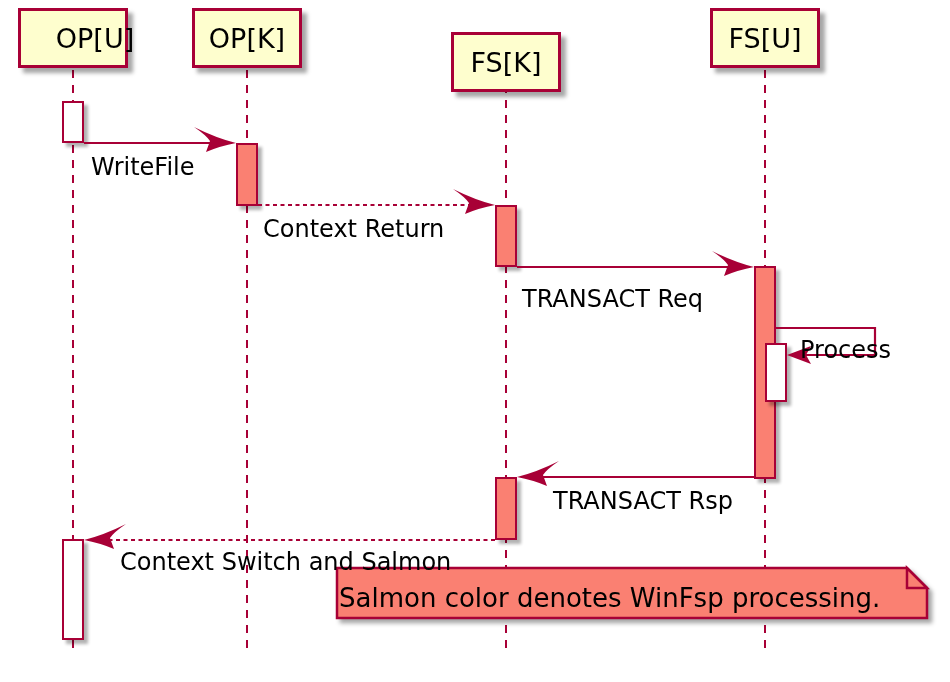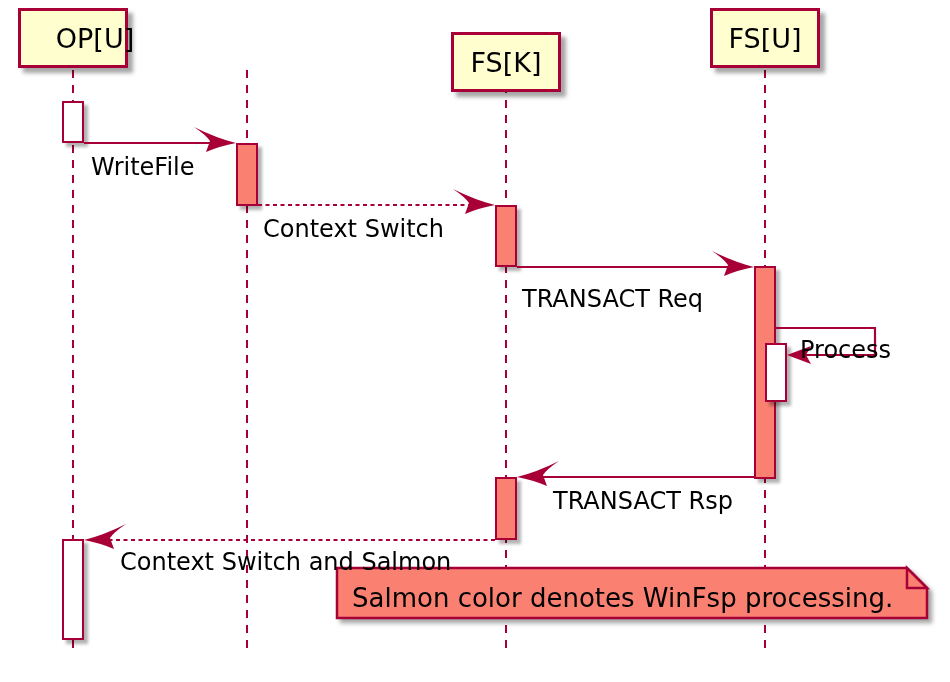--- a/index.html
+++ b/index.html
@@ -19,21 +19,21 @@
     position:absolute;width:22px;box-sizing:border-box;
     background:#FFFFFF;border:2.5px solid #A80036;
     box-shadow:4px 4px 3px rgba(0,0,0,0.30);
   }
   .bar.salmon{background:#FA8072;}
   .msg-label{
     position:absolute;font-size:24px;line-height:1.15;white-space:nowrap;margin-top:42px;
   }
   .note-text{
     position:absolute;left:337px;top:568px;width:590px;height:60px;
-    box-sizing:border-box;display:flex;align-items:center;padding-left:15px;
+    box-sizing:border-box;display:flex;align-items:center;padding-left:2px;
     font-size:26px;white-space:nowrap;
   }
   .lifeline{stroke:#A80036;stroke-width:2;stroke-dasharray:8 7;}
   .msg-line{stroke:#A80036;stroke-width:2.2;fill:none;}
   .msg-line.dashed{stroke-dasharray:4 3.5;}
   .arrow-head{fill:#A80036;stroke:none;}
   .note-shape{fill:#FA8072;stroke:#A80036;stroke-width:2.5;stroke-linejoin:miter;}
   .shadowed{filter:drop-shadow(4px 4px 2px rgba(0,0,0,0.35));}
 </style>
 </head>
@@ -56,20 +56,23 @@
   <div class="bar salmon" style="left:236px; top:143px; height:63px;"></div>
   <div class="bar salmon" style="left:495px; top:205px; height:62px;"></div>
   <div class="bar salmon" style="left:754px; top:266px; height:213px;"></div>
   <div class="bar" style="left:765px; top:343px; height:59px;"></div>
   <div class="bar salmon" style="left:495px; top:477px; height:63px;"></div>
   <div class="bar" style="left:62px;  top:539px; height:101px;"></div>
 
   <div class="participant" style="left:18px;  width:110px;padding-left:44px;">
     <span>OP[U]</span>
   </div>
+  <div class="participant" style="left:192px; width:110px;">
+    <span>OP[K]</span>
+  </div>
   <div class="participant" style="left:451px; width:110px;margin-top:24px;">
     <span>FS[K]</span>
   </div>
   <div class="participant" style="left:710px; width:110px;align-items:center;">
     <span>FS[U]</span>
   </div>
 
   <svg class="layer">
     <g>
       <line class="msg-line" x1="84" y1="143" x2="232" y2="143"></line>
@@ -91,21 +94,21 @@
       <line class="msg-line" x1="754" y1="477" x2="521" y2="477"></line>
       <path class="arrow-head" transform="translate(517,477)" d="M0,0 Q20,-5 42,-16 Q30,-8 26,-2 L30,9 Q16,3 0,0 Z"></path>
     </g>
     <g>
       <line class="msg-line dashed" x1="495" y1="540" x2="88" y2="540"></line>
       <path class="arrow-head" transform="translate(84,540)" d="M0,0 Q20,-5 42,-16 Q30,-8 26,-2 L30,9 Q16,3 0,0 Z"></path>
     </g>
   </svg>
 
   <div class="msg-label" style="left:91px;  top:112px;">WriteFile</div>
-  <div class="msg-label" style="left:263px; top:174px;">Context Switch</div>
+  <div class="msg-label" style="left:263px; top:174px;">Context Return</div>
   <div class="msg-label" style="left:522px; top:244px;">TRANSACT Req</div>
   <div class="msg-label" style="left:800px; top:295px;">Process</div>
   <div class="msg-label" style="left:553px; top:446px;">TRANSACT Rsp</div>
   <div class="msg-label" style="left:120px; top:507px;">Context Switch and Salmon</div>
 
   <div class="note-text">Salmon color denotes WinFsp processing.</div>
 
 </div>
 
 </body></html>

